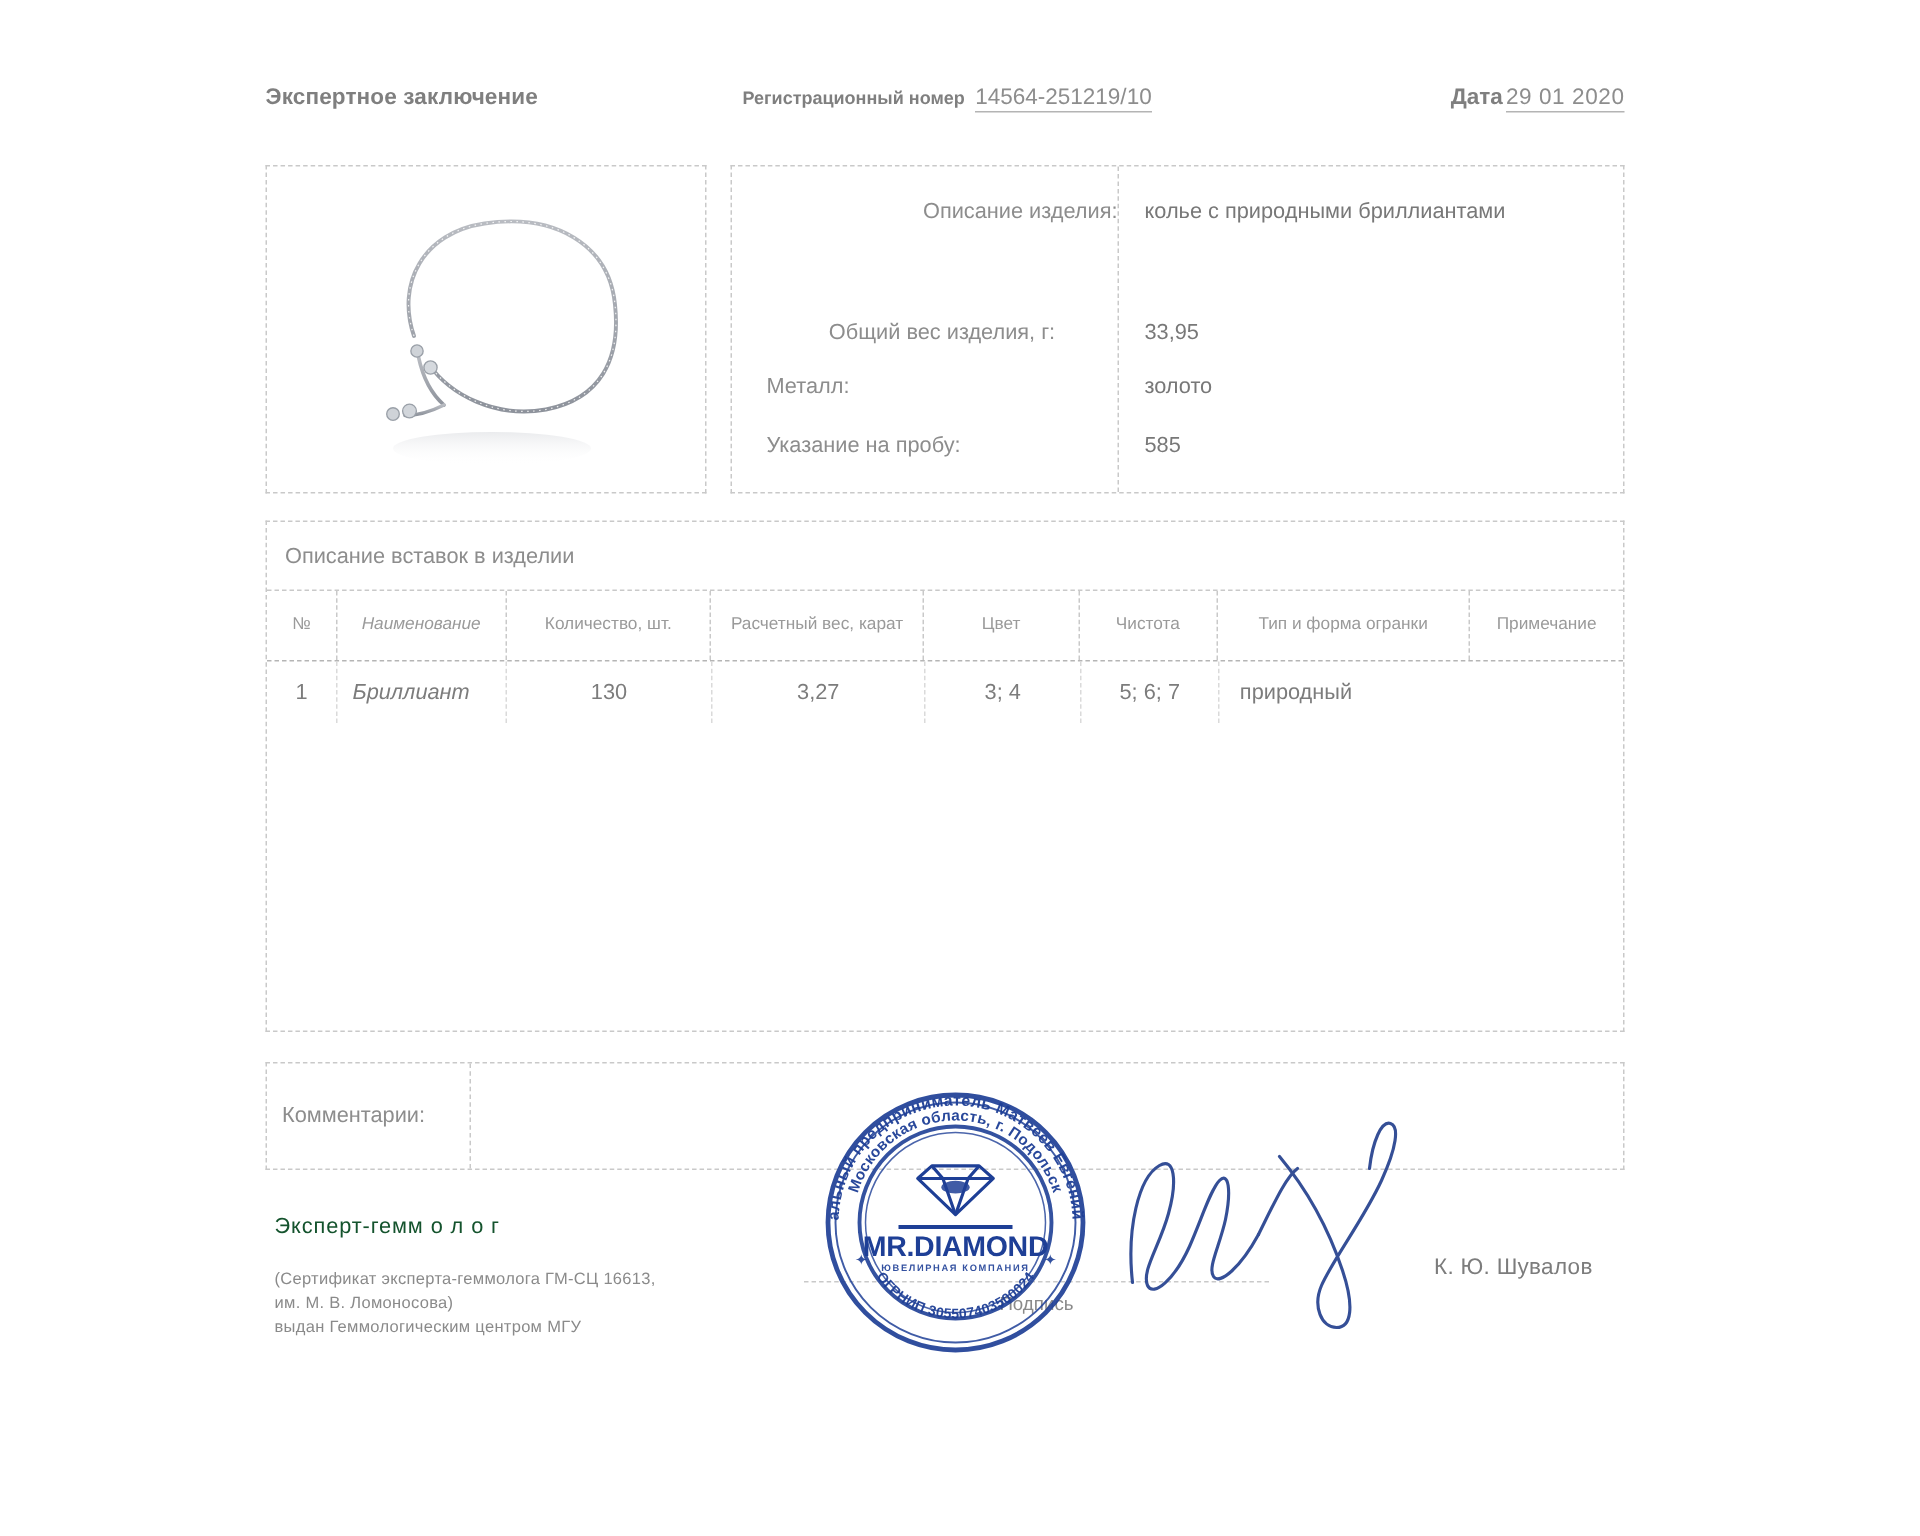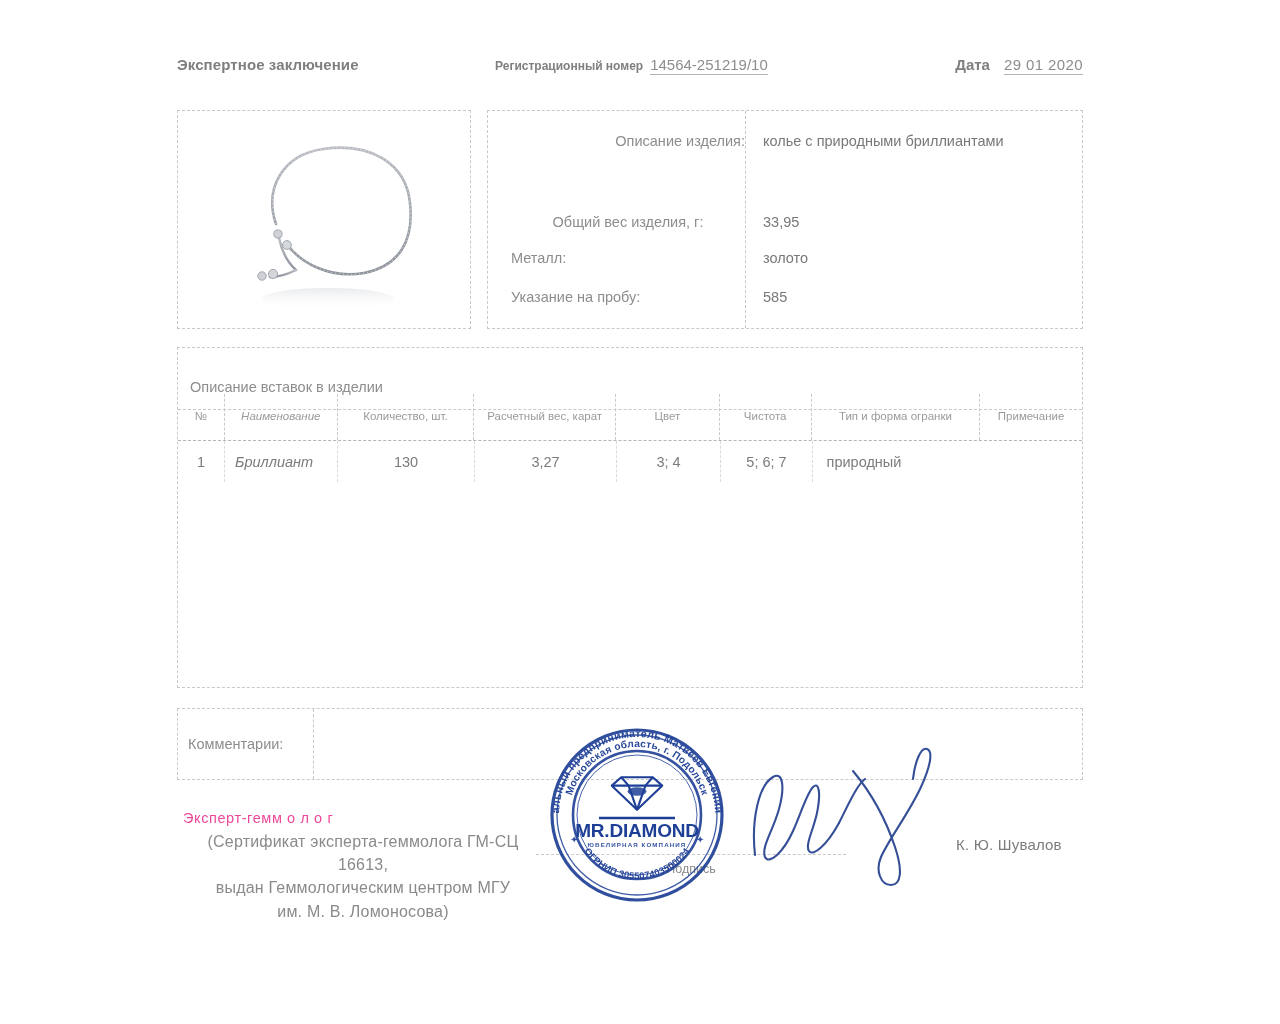--- a/index.html
+++ b/index.html
@@ -57,21 +57,21 @@
     color: #8d8d8d;
     border-bottom: 1px solid #b4b4b4;
     padding-bottom: 1px;
   }
   .hdr-date {
     position: absolute;
     right: 0;
     top: 0;
     display: flex;
     align-items: baseline;
-    gap: 14px;
+    gap: 2px;
   }
   .hdr-date-label {
     font-size: 15px;
     font-weight: bold;
     color: #7f7f7f;
   }
   .hdr-date-value {
     font-size: 15px;
     color: #8d8d8d;
     border-bottom: 1px solid #b4b4b4;
@@ -144,21 +144,21 @@
     position: absolute;
     left: 177px;
     top: 347px;
     width: 906px;
     height: 341px;
     border: 1px dashed #c9c9c9;
     box-sizing: border-box;
   }
   .inserts-title {
     position: absolute;
-    left: 0; top: 16px;
+    left: 0; top: 0;
     width: 100%;
     height: 46px;
     box-sizing: border-box;
     border-bottom: 1px dashed #c9c9c9;
     display: flex;
     align-items: center;
     padding-left: 12px;
     font-size: 14.5px;
     color: #8d8d8d;
   }
@@ -250,30 +250,29 @@
 
   
   .expert-block {
     position: absolute;
     left: 183px;
     top: 810px;
     width: 360px;
   }
   .expert-title {
     font-size: 14.5px;
-    color: #ec4899;
+    color: #14532d;
     letter-spacing: .6px;
-    margin-bottom: 4px;
+    margin-bottom: 20px;
   }
   .expert-cert {
-    font-size: 16px;
+    font-size: 11px;
     color: #8a8a8a;
     line-height: 1.45;
     letter-spacing: .2px;
-    text-align: center;
   }
 
   .sign-area {
     position: absolute;
     left: 536px;
     top: 840px;
     width: 400px;
   }
   .sign-line {
     position: absolute;
@@ -421,22 +420,22 @@
 
   <div class="comments">
     <div class="comments-label">Комментарии:</div>
     <div class="comments-value"></div>
   </div>
 
   <div class="expert-block">
     <div class="expert-title">Эксперт-гемм о л о г</div>
     <div class="expert-cert">
       <div>(Сертификат эксперта-геммолога ГМ-СЦ 16613,</div>
+      <div>им. М. В. Ломоносова)</div>
       <div>выдан Геммологическим центром МГУ</div>
-      <div>им. М. В. Ломоносова)</div>
     </div>
   </div>
 
   <div class="sign-area">
     <div class="sign-line"></div>
     <div class="sign-caption">Подпись</div>
   </div>
 
   <div class="signer-name">К. Ю. Шувалов</div>
 

